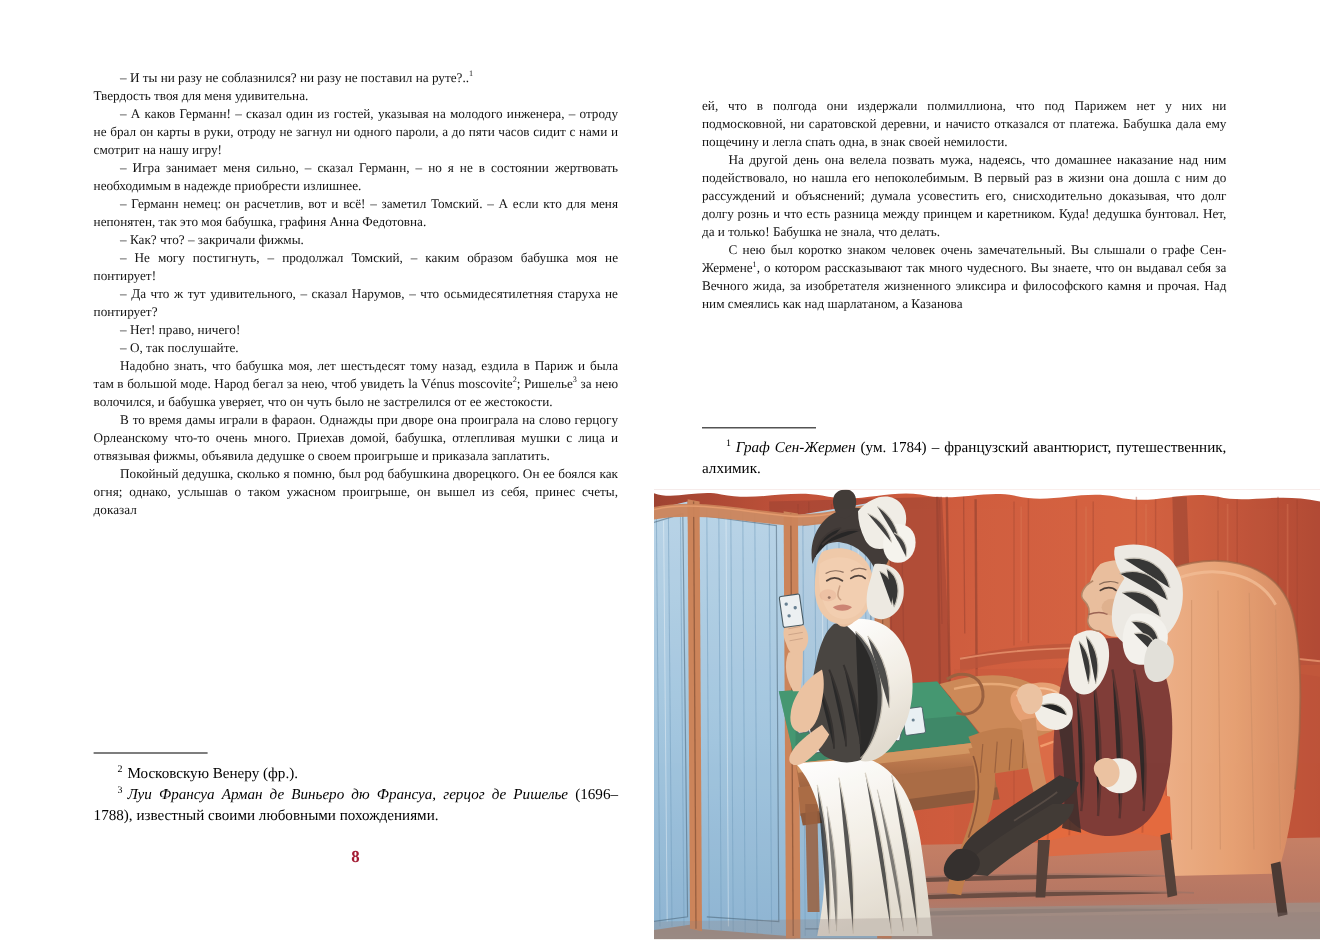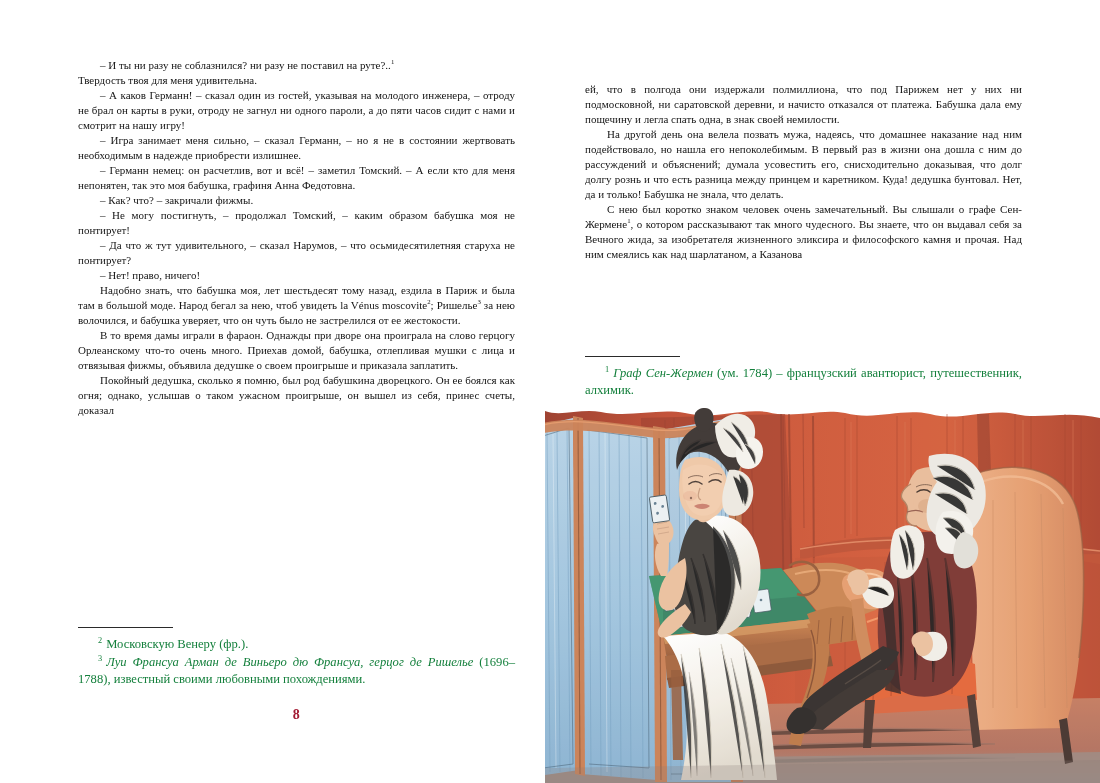--- a/index.html
+++ b/index.html
@@ -62,21 +62,21 @@
   .fn-rule {
     width: 95px;
     height: 0;
     border-top: 1px solid #2a2a2a;
     margin: 0 0 8px 0;
   }
   .fn-list {
     font-size: 12.6px;
     line-height: 1.345;
     text-align: justify;
-    color: #15803d;
+    color: #000000;
   }
   .fn-list p {
     margin: 0 0 1px 0;
     text-indent: 20px;
   }
   .fn-list .fn-mark {
     font-size: 0.66em;
     vertical-align: super;
     line-height: 0;
     margin-right: 4px;
@@ -118,20 +118,21 @@
       <p><span>– И ты ни разу не соблазнился? ни разу не поставил на руте?..</span><sup>1</sup><br>
       <span style="display:inline">Твердость твоя для меня удивительна.</span></p>
 
       <p>– А каков Германн! – сказал один из гостей, указывая на молодого инженера, – отроду не брал он карты в руки, отроду не загнул ни одного пароли, а до пяти часов сидит с нами и смотрит на нашу игру!</p>
       <p>– Игра занимает меня сильно, – сказал Германн, – но я не в состоянии жертвовать необходимым в надежде приобрести излишнее.</p>
       <p>– Германн немец: он расчетлив, вот и всё! – заметил Томский. – А если кто для меня непонятен, так это моя бабушка, графиня Анна Федотовна.</p>
       <p>– Как? что? – закричали фижмы.</p>
       <p>– Не могу постигнуть, – продолжал Томский, – каким образом бабушка моя не понтирует!</p>
       <p>– Да что ж тут удивительного, – сказал Нарумов, – что осьмидесятилетняя старуха не понтирует?</p>
       <p>– Нет! право, ничего!</p>
+      <p>– О, так послушайте.</p>
 
       <p><span>Надобно знать, что бабушка моя, лет шестьдесят тому назад, ездила в Париж и была там в большой моде. Народ бегал за нею, чтоб увидеть la Vénus moscovite</span><sup>2</sup><span>; Ришелье</span><sup>3</sup><span> за нею волочился, и бабушка уверяет, что он чуть было не застрелился от ее жестокости.</span></p>
 
       <p>В то время дамы играли в фараон. Однажды при дворе она проиграла на слово герцогу Орлеанскому что-то очень много. Приехав домой, бабушка, отлепливая мушки с лица и отвязывая фижмы, объявила дедушке о своем проигрыше и приказала заплатить.</p>
       <p>Покойный дедушка, сколько я помню, был род бабушкина дворецкого. Он ее боялся как огня; однако, услышав о таком ужасном проигрыше, он вышел из себя, принес счеты, доказал</p>
     </div>
   </div>
 
   <div class="footnote-block fn-left">
     <div class="fn-rule"></div>

